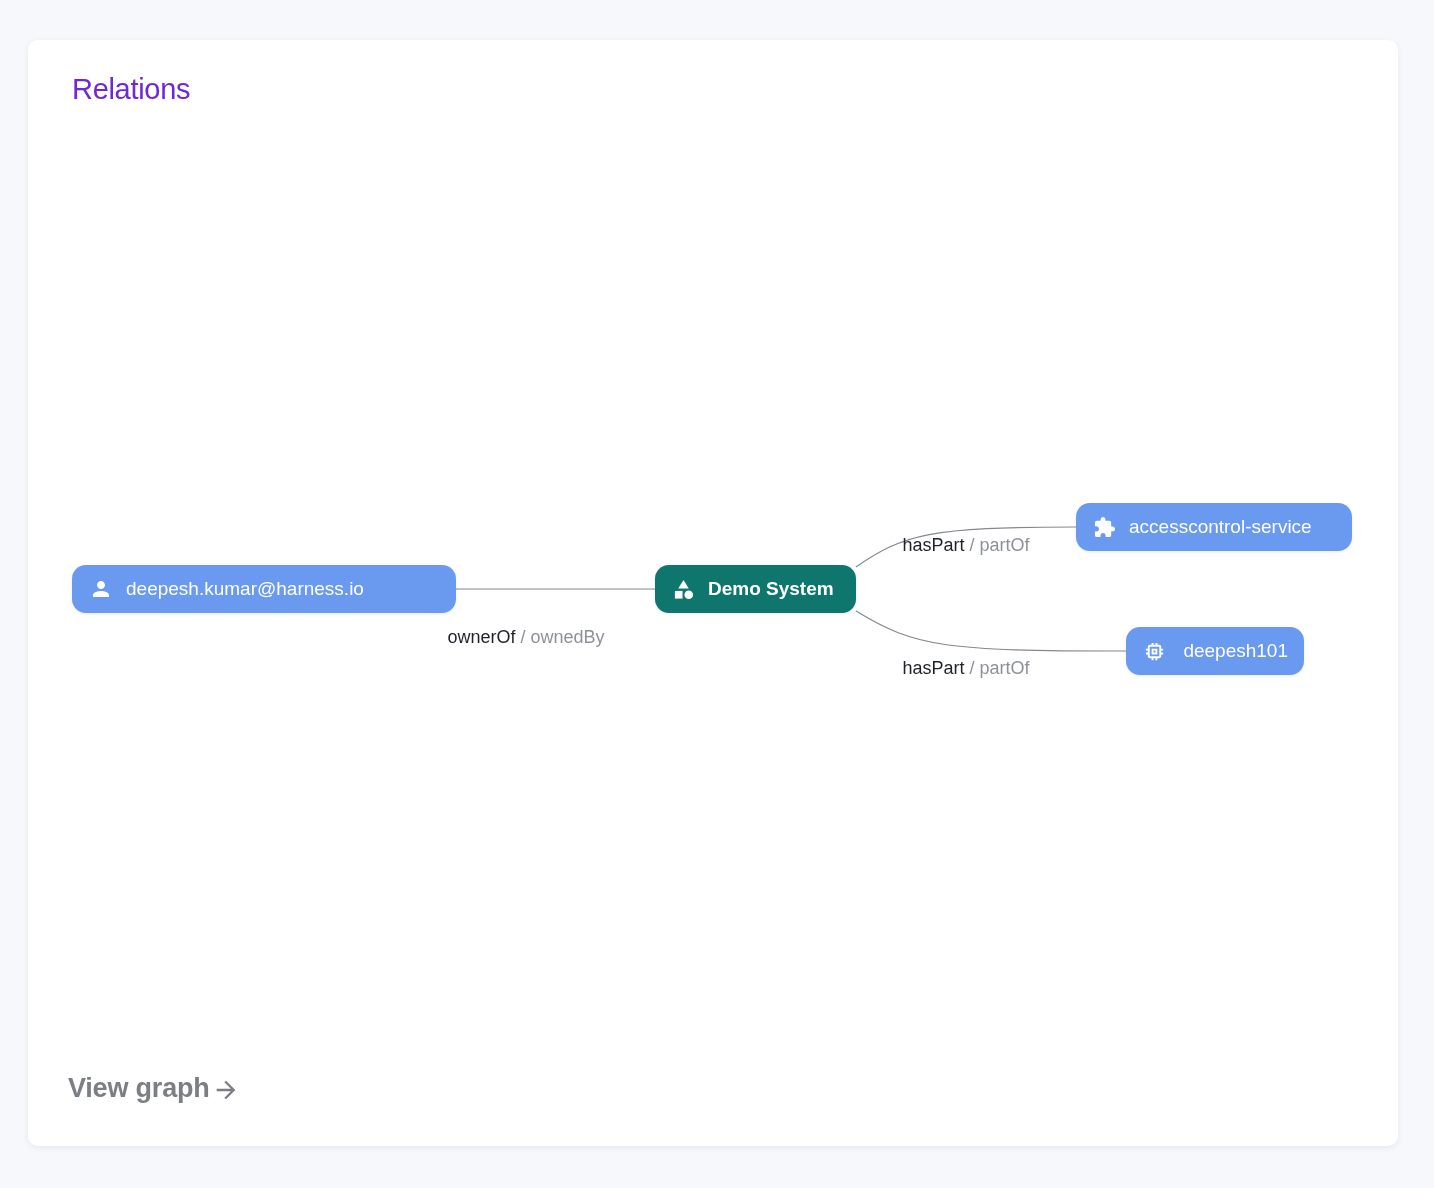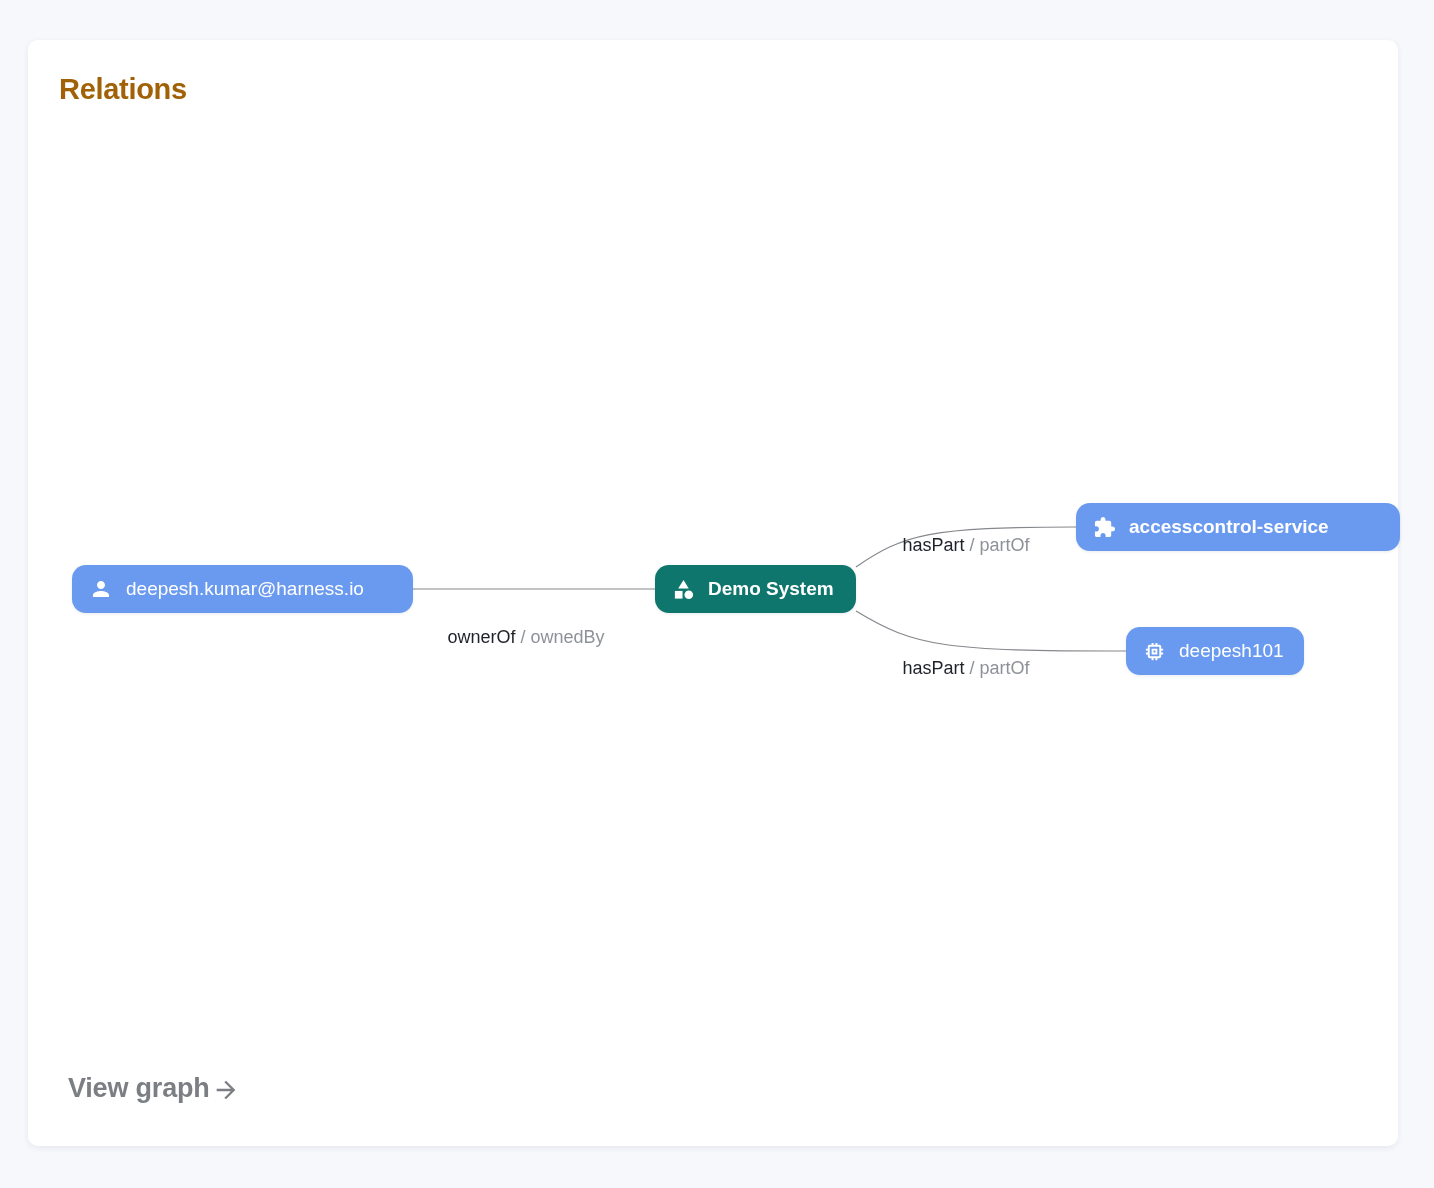--- a/index.html
+++ b/index.html
@@ -15,25 +15,25 @@
     position: absolute;
     left: 28px; top: 40px;
     width: 1370px; height: 1106px;
     background: #ffffff;
     border-radius: 10px;
     box-shadow: 0 2px 6px rgba(40, 55, 90, 0.08);
   }
 
   .card-title {
     position: absolute;
-    left: 31px; top: 33px;
+    left: 44px; top: 33px;
     font-size: 29px;
-    font-weight: 700;
+    font-weight: 400;
     letter-spacing: -0.3px;
-    color: #a16207;
+    color: #6d28d9;
   }
 
   .graph { position: absolute; left: 0; top: 0; width: 1370px; height: 1106px; }
 
   .edges { position: absolute; left: 0; top: 0; }
   .edges path { fill: none; stroke: #85888c; stroke-width: 1.2; }
 
   .edge-label {
     position: absolute;
     transform: translate(-50%, -50%);
@@ -101,50 +101,50 @@
       <div class="edge-label" style="left:938px; top:505px;">
         <span class="lbl-primary">hasPart</span>
         <span class="lbl-secondary">/ partOf</span>
       </div>
 
       <div class="edge-label" style="left:938px; top:628px;">
         <span class="lbl-primary">hasPart</span>
         <span class="lbl-secondary">/ partOf</span>
       </div>
 
-      <div class="node node-blue" style="left:44px; top:525px; width:341px;">
+      <div class="node node-blue" style="left:44px; top:525px; width:384px;">
         <span class="node-icon">
           <svg width="24" height="24" viewBox="0 0 24 24" fill="#ffffff">
               <path d="M12 12c2.21 0 4-1.79 4-4s-1.79-4-4-4-4 1.79-4 4 1.79 4 4 4zm0 2c-2.67 0-8 1.34-8 4v2h16v-2c0-2.66-5.33-4-8-4z"></path>
             </svg>
         </span>
         <span class="node-label">deepesh.kumar@harness.io</span>
       </div>
 
       <div class="node node-orange" style="left:627px; top:525px; width:201px;">
         <span class="node-icon">
           <svg width="23" height="23" viewBox="0 0 24 24" fill="#ffffff">
               <path d="M12 2l-5.5 9h11z"></path>
               <circle cx="17.5" cy="17.5" r="4.5"></circle>
               <path d="M3 13.5h8v8H3z"></path>
             </svg>
         </span>
         <span class="node-label">Demo System</span>
       </div>
 
-      <div class="node node-blue" style="left:1048px; top:463px; width:324px;font-weight:bold;">
+      <div class="node node-blue" style="left:1048px; top:463px; width:276px;">
         <span class="node-icon">
           <svg width="23" height="23" viewBox="0 0 24 24" fill="#ffffff">
               <path d="M20.5 11H19V7c0-1.1-.9-2-2-2h-4V3.5C13 2.12 11.88 1 10.5 1S8 2.12 8 3.5V5H4c-1.1 0-1.99.9-1.99 2v3.8H3.5c1.49 0 2.7 1.21 2.7 2.7s-1.21 2.7-2.7 2.7H2V20c0 1.1.9 2 2 2h3.8v-1.5c0-1.49 1.21-2.7 2.7-2.7 1.49 0 2.7 1.21 2.7 2.7V22H17c1.1 0 2-.9 2-2v-4h1.5c1.38 0 2.5-1.12 2.5-2.5S21.88 11 20.5 11z"></path>
             </svg>
         </span>
         <span class="node-label">accesscontrol-service</span>
       </div>
 
-      <div class="node node-blue" style="left:1098px; top:587px; width:178px;">
+      <div class="node node-blue" style="left:1098px; top:587px; width:178px;justify-content:space-between;">
         <span class="node-icon">
           <svg width="23" height="23" viewBox="0 0 24 24" fill="#ffffff">
               <path d="M15 9H9v6h6V9zm-2 4h-2v-2h2v2zm8-2V9h-2V7c0-1.1-.9-2-2-2h-2V3h-2v2h-2V3H9v2H7c-1.1 0-2 .9-2 2v2H3v2h2v2H3v2h2v2c0 1.1.9 2 2 2h2v2h2v-2h2v2h2v-2h2c1.1 0 2-.9 2-2v-2h2v-2h-2v-2h2zm-4 6H7V7h10v10z"></path>
             </svg>
         </span>
         <span class="node-label">deepesh101</span>
       </div>
 
     </div>
 

